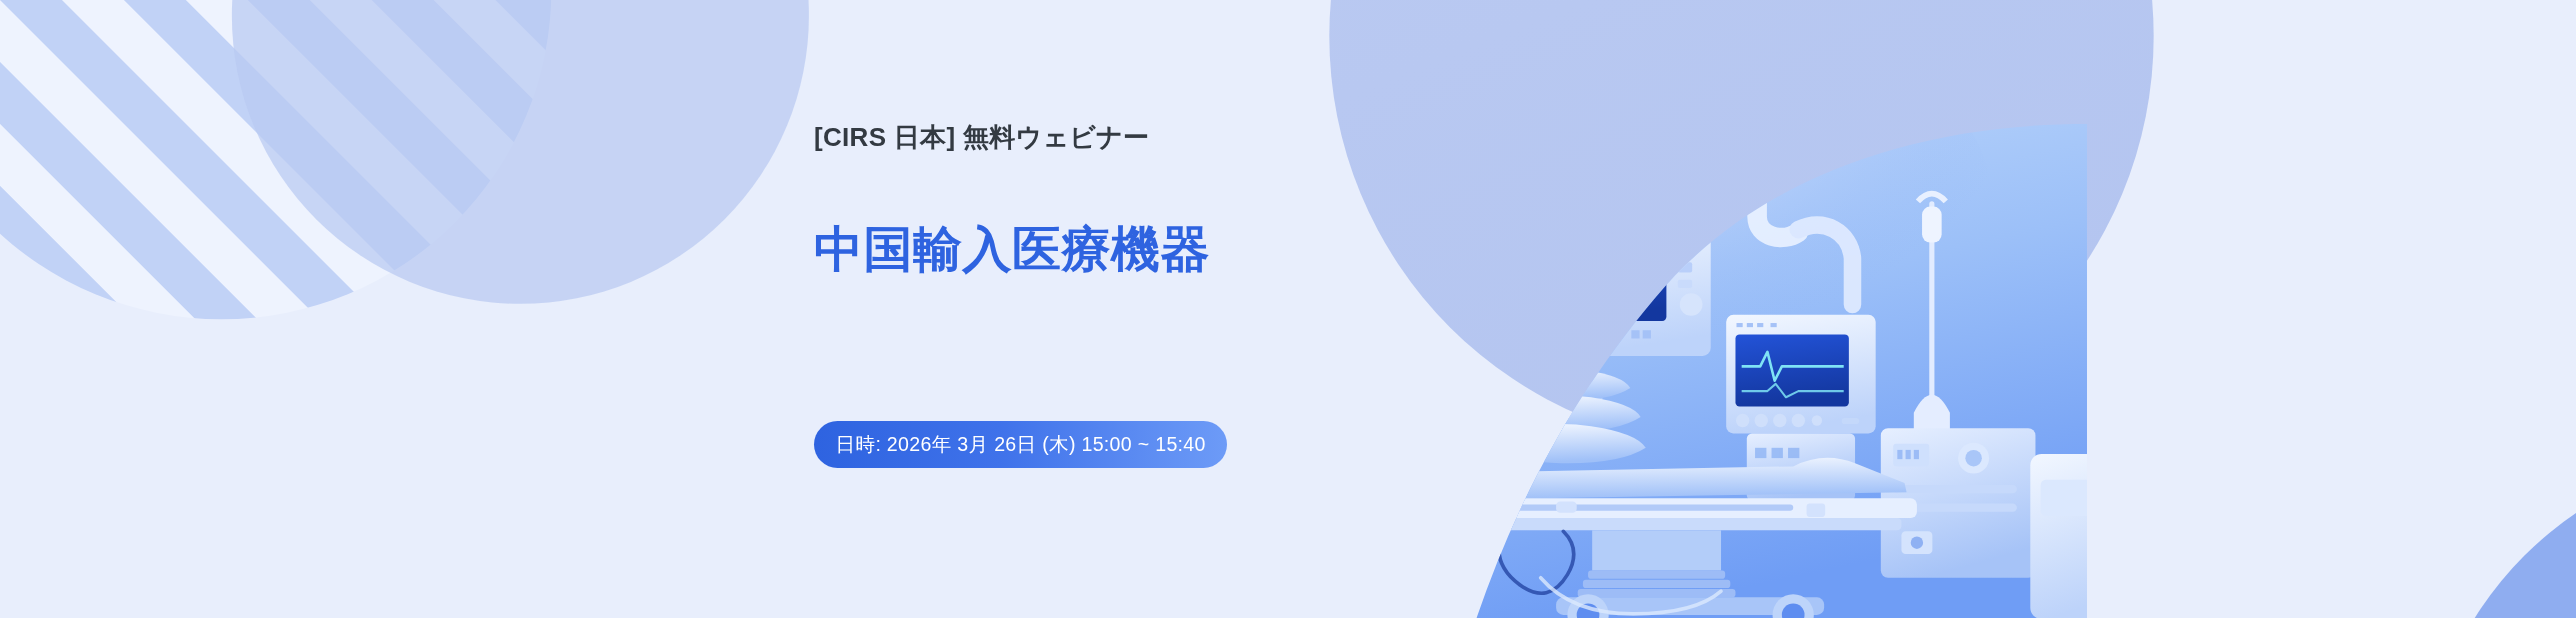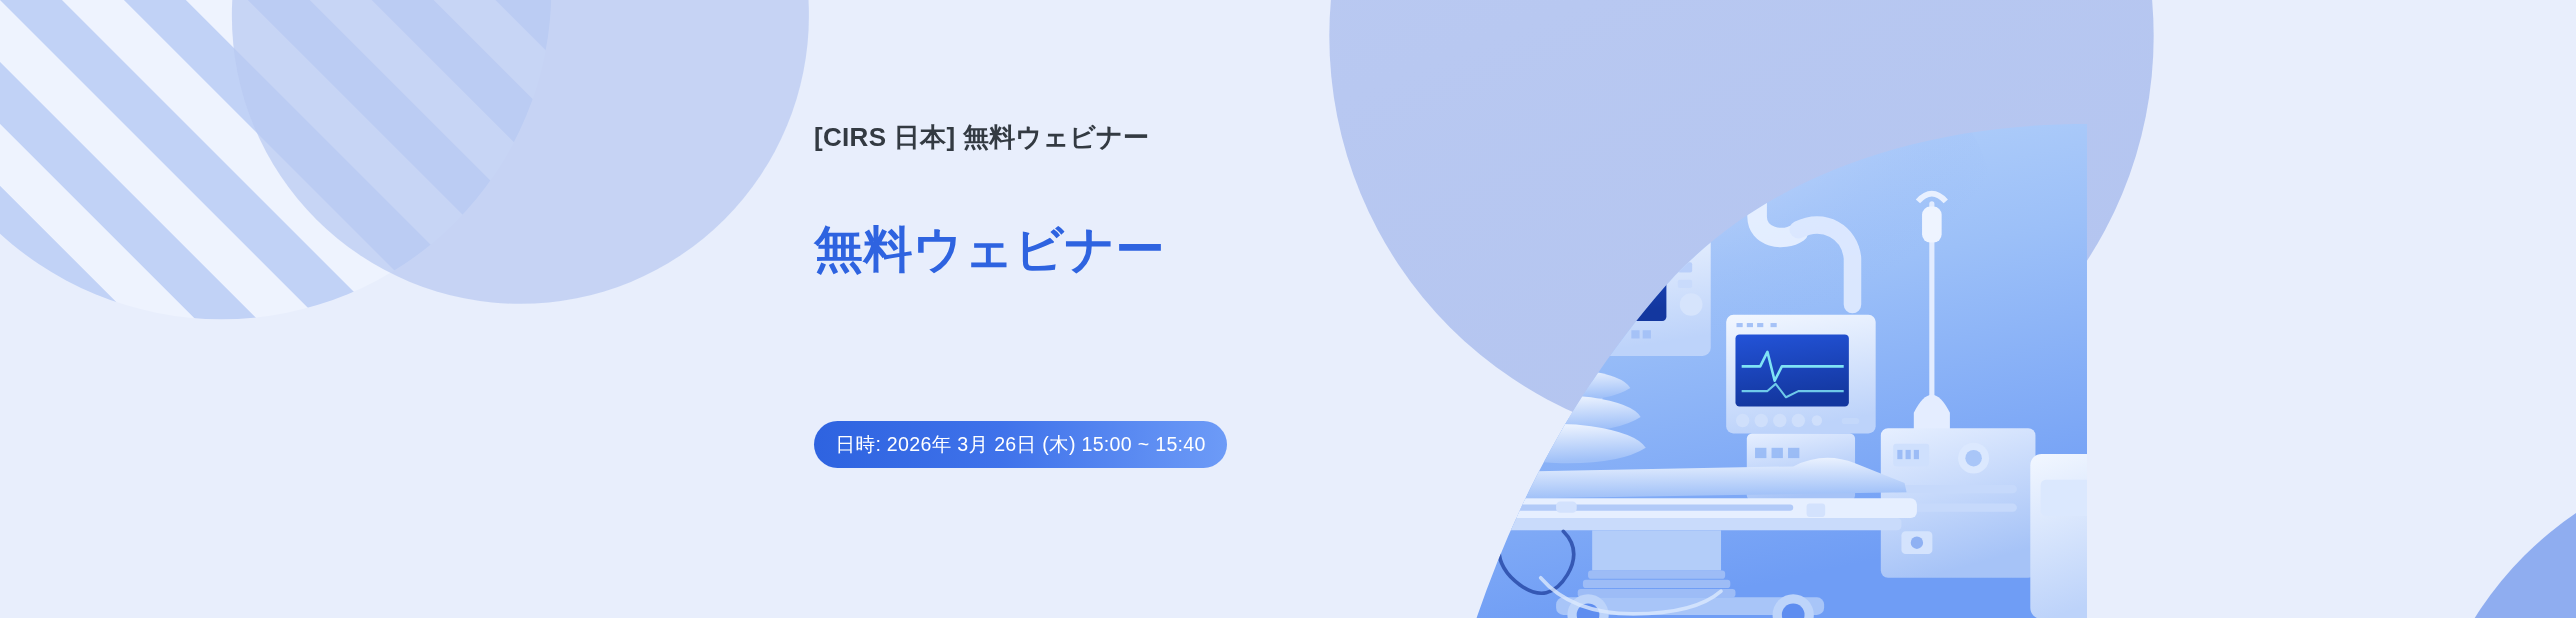--- a/index.html
+++ b/index.html
@@ -315,21 +315,21 @@
         <path d="M 330 452 q -120 60 -120 150" fill="none" stroke="#e4eeff" stroke-width="12" stroke-linecap="round" opacity="0.85"></path>
       </g>
     </svg>
   </div>
 
   <div class="content">
 
     <div class="eyebrow">[CIRS 日本] 無料ウェビナー</div>
 
     <h1 class="headline">
-      <span class="headline-line">無料ウェビナー</span>
+      <span class="headline-line">中国輸入医療機器</span>
     </h1>
 
     <div class="date-badge">日時:  2026年 3月 26日 (木) 15:00 ~ 15:40</div>
 
   </div>
 
 </div>
 
 
 </body></html>

